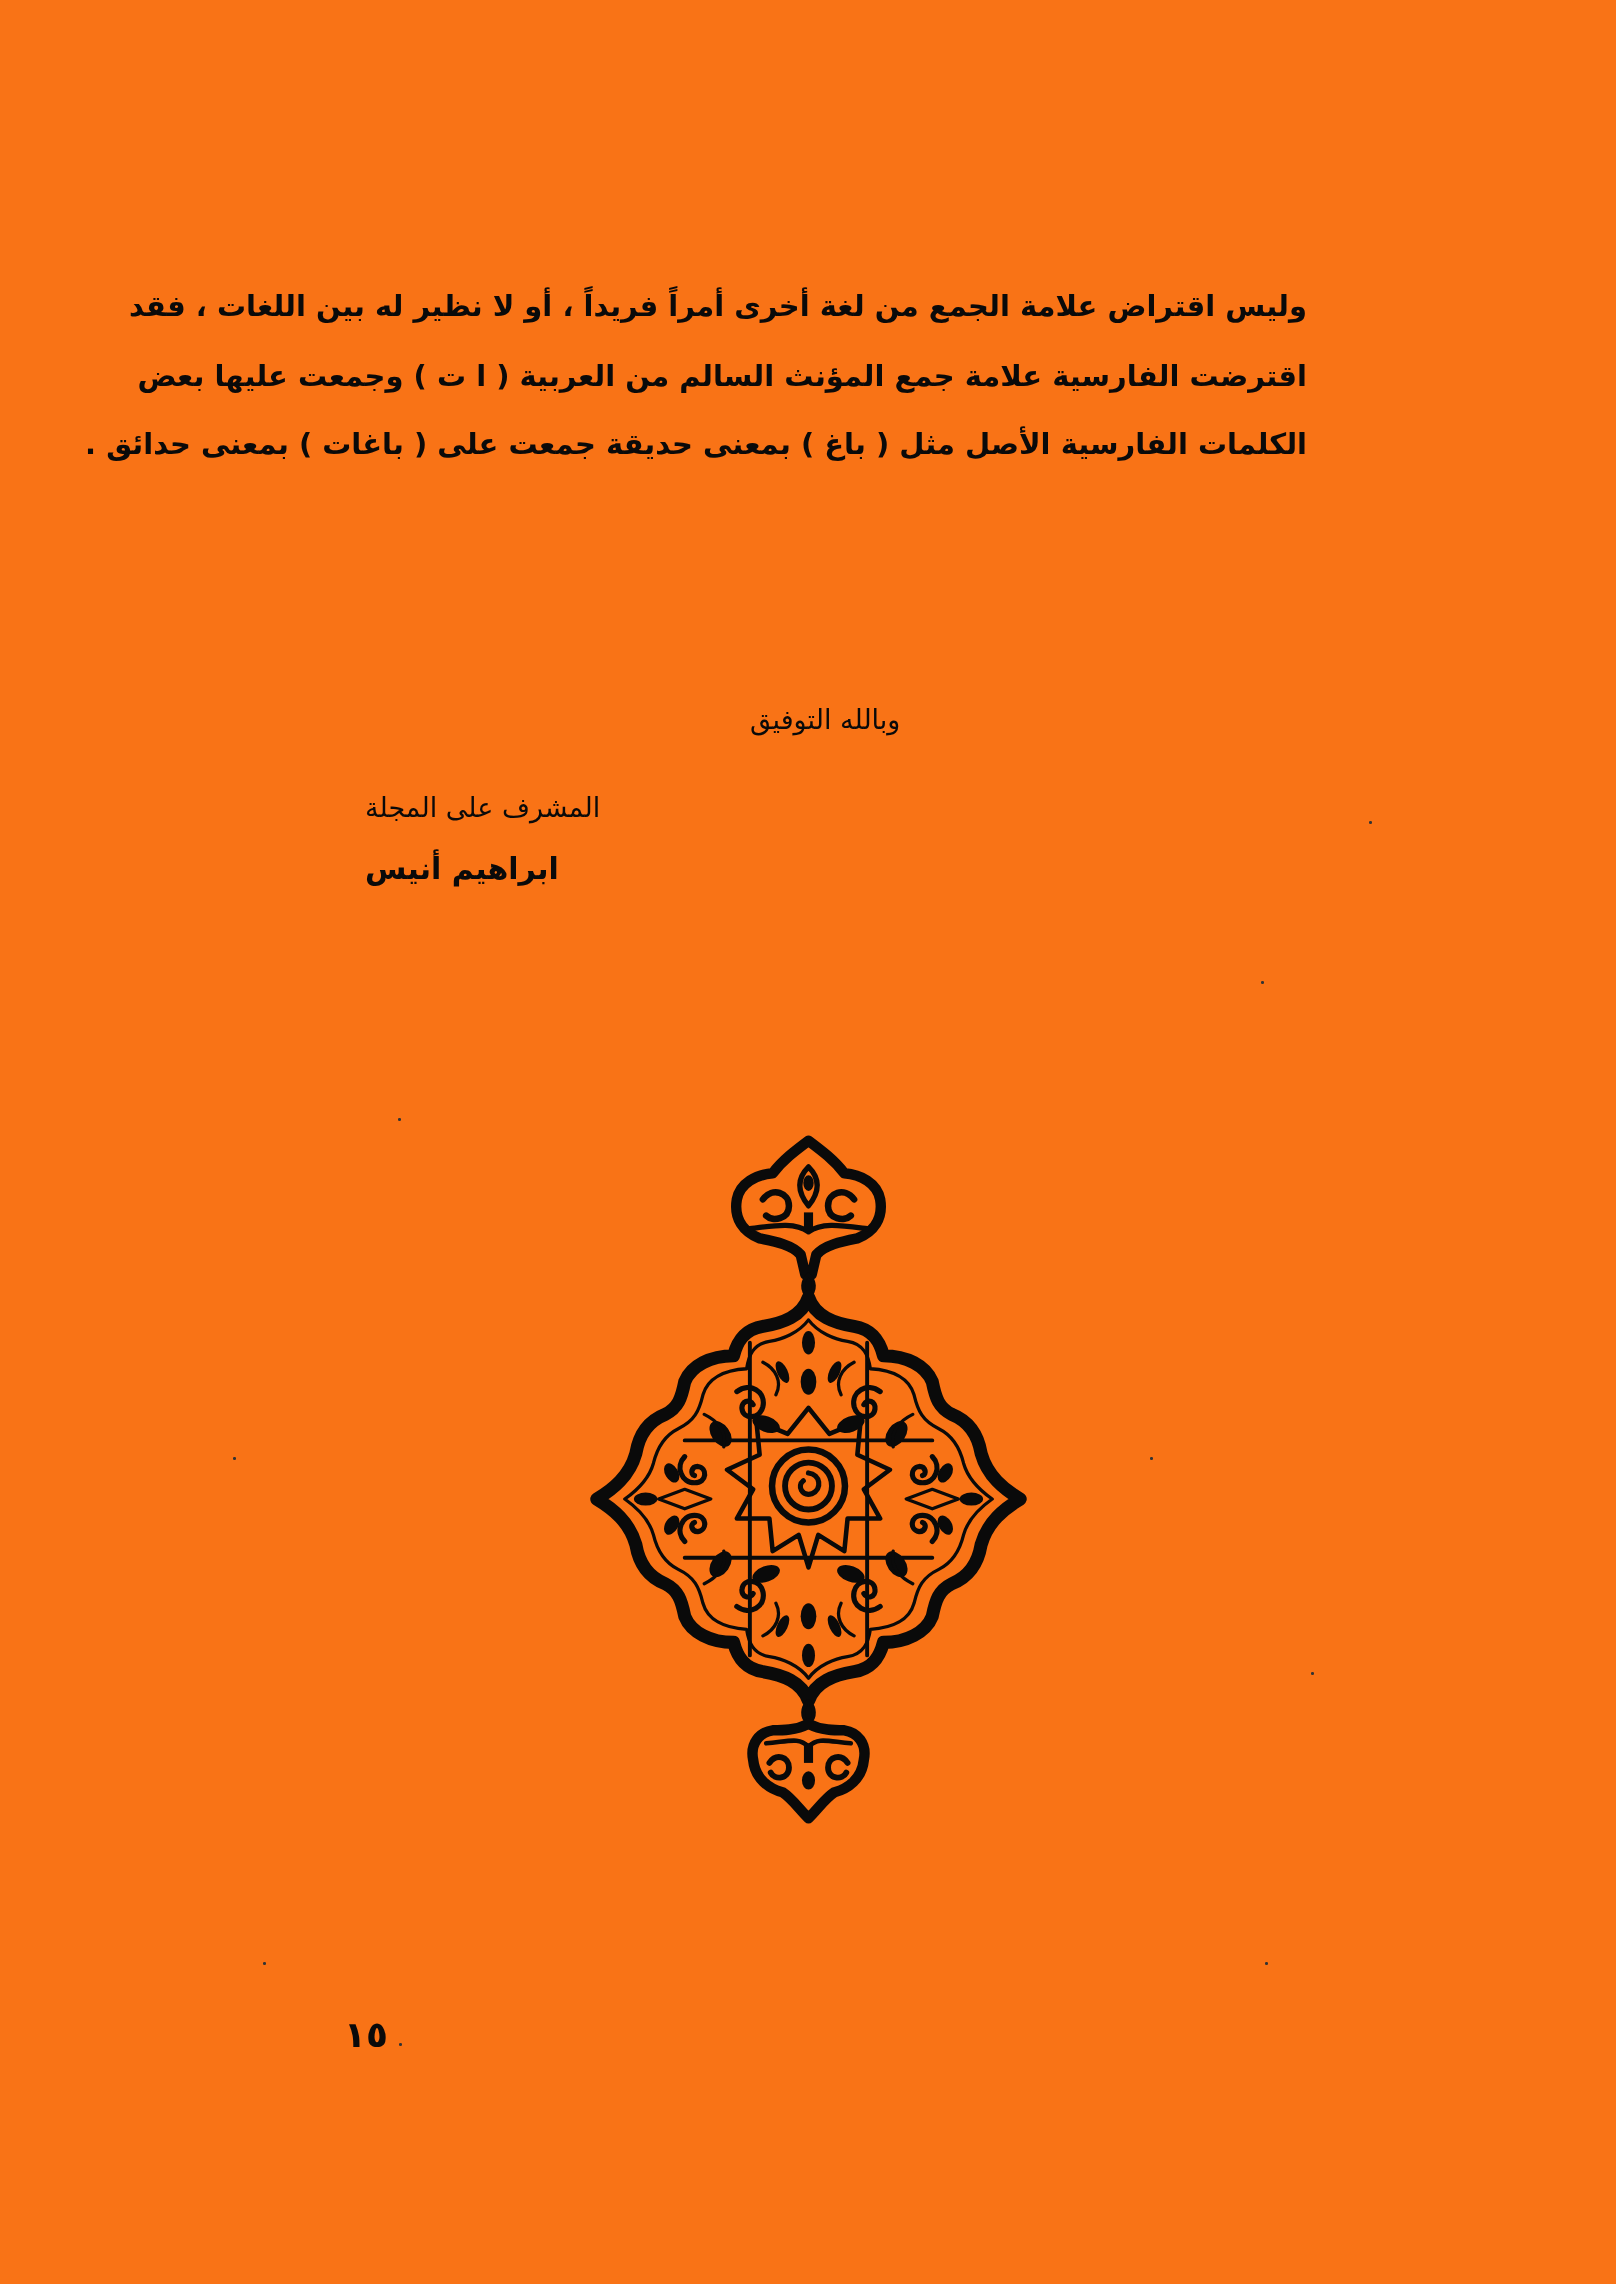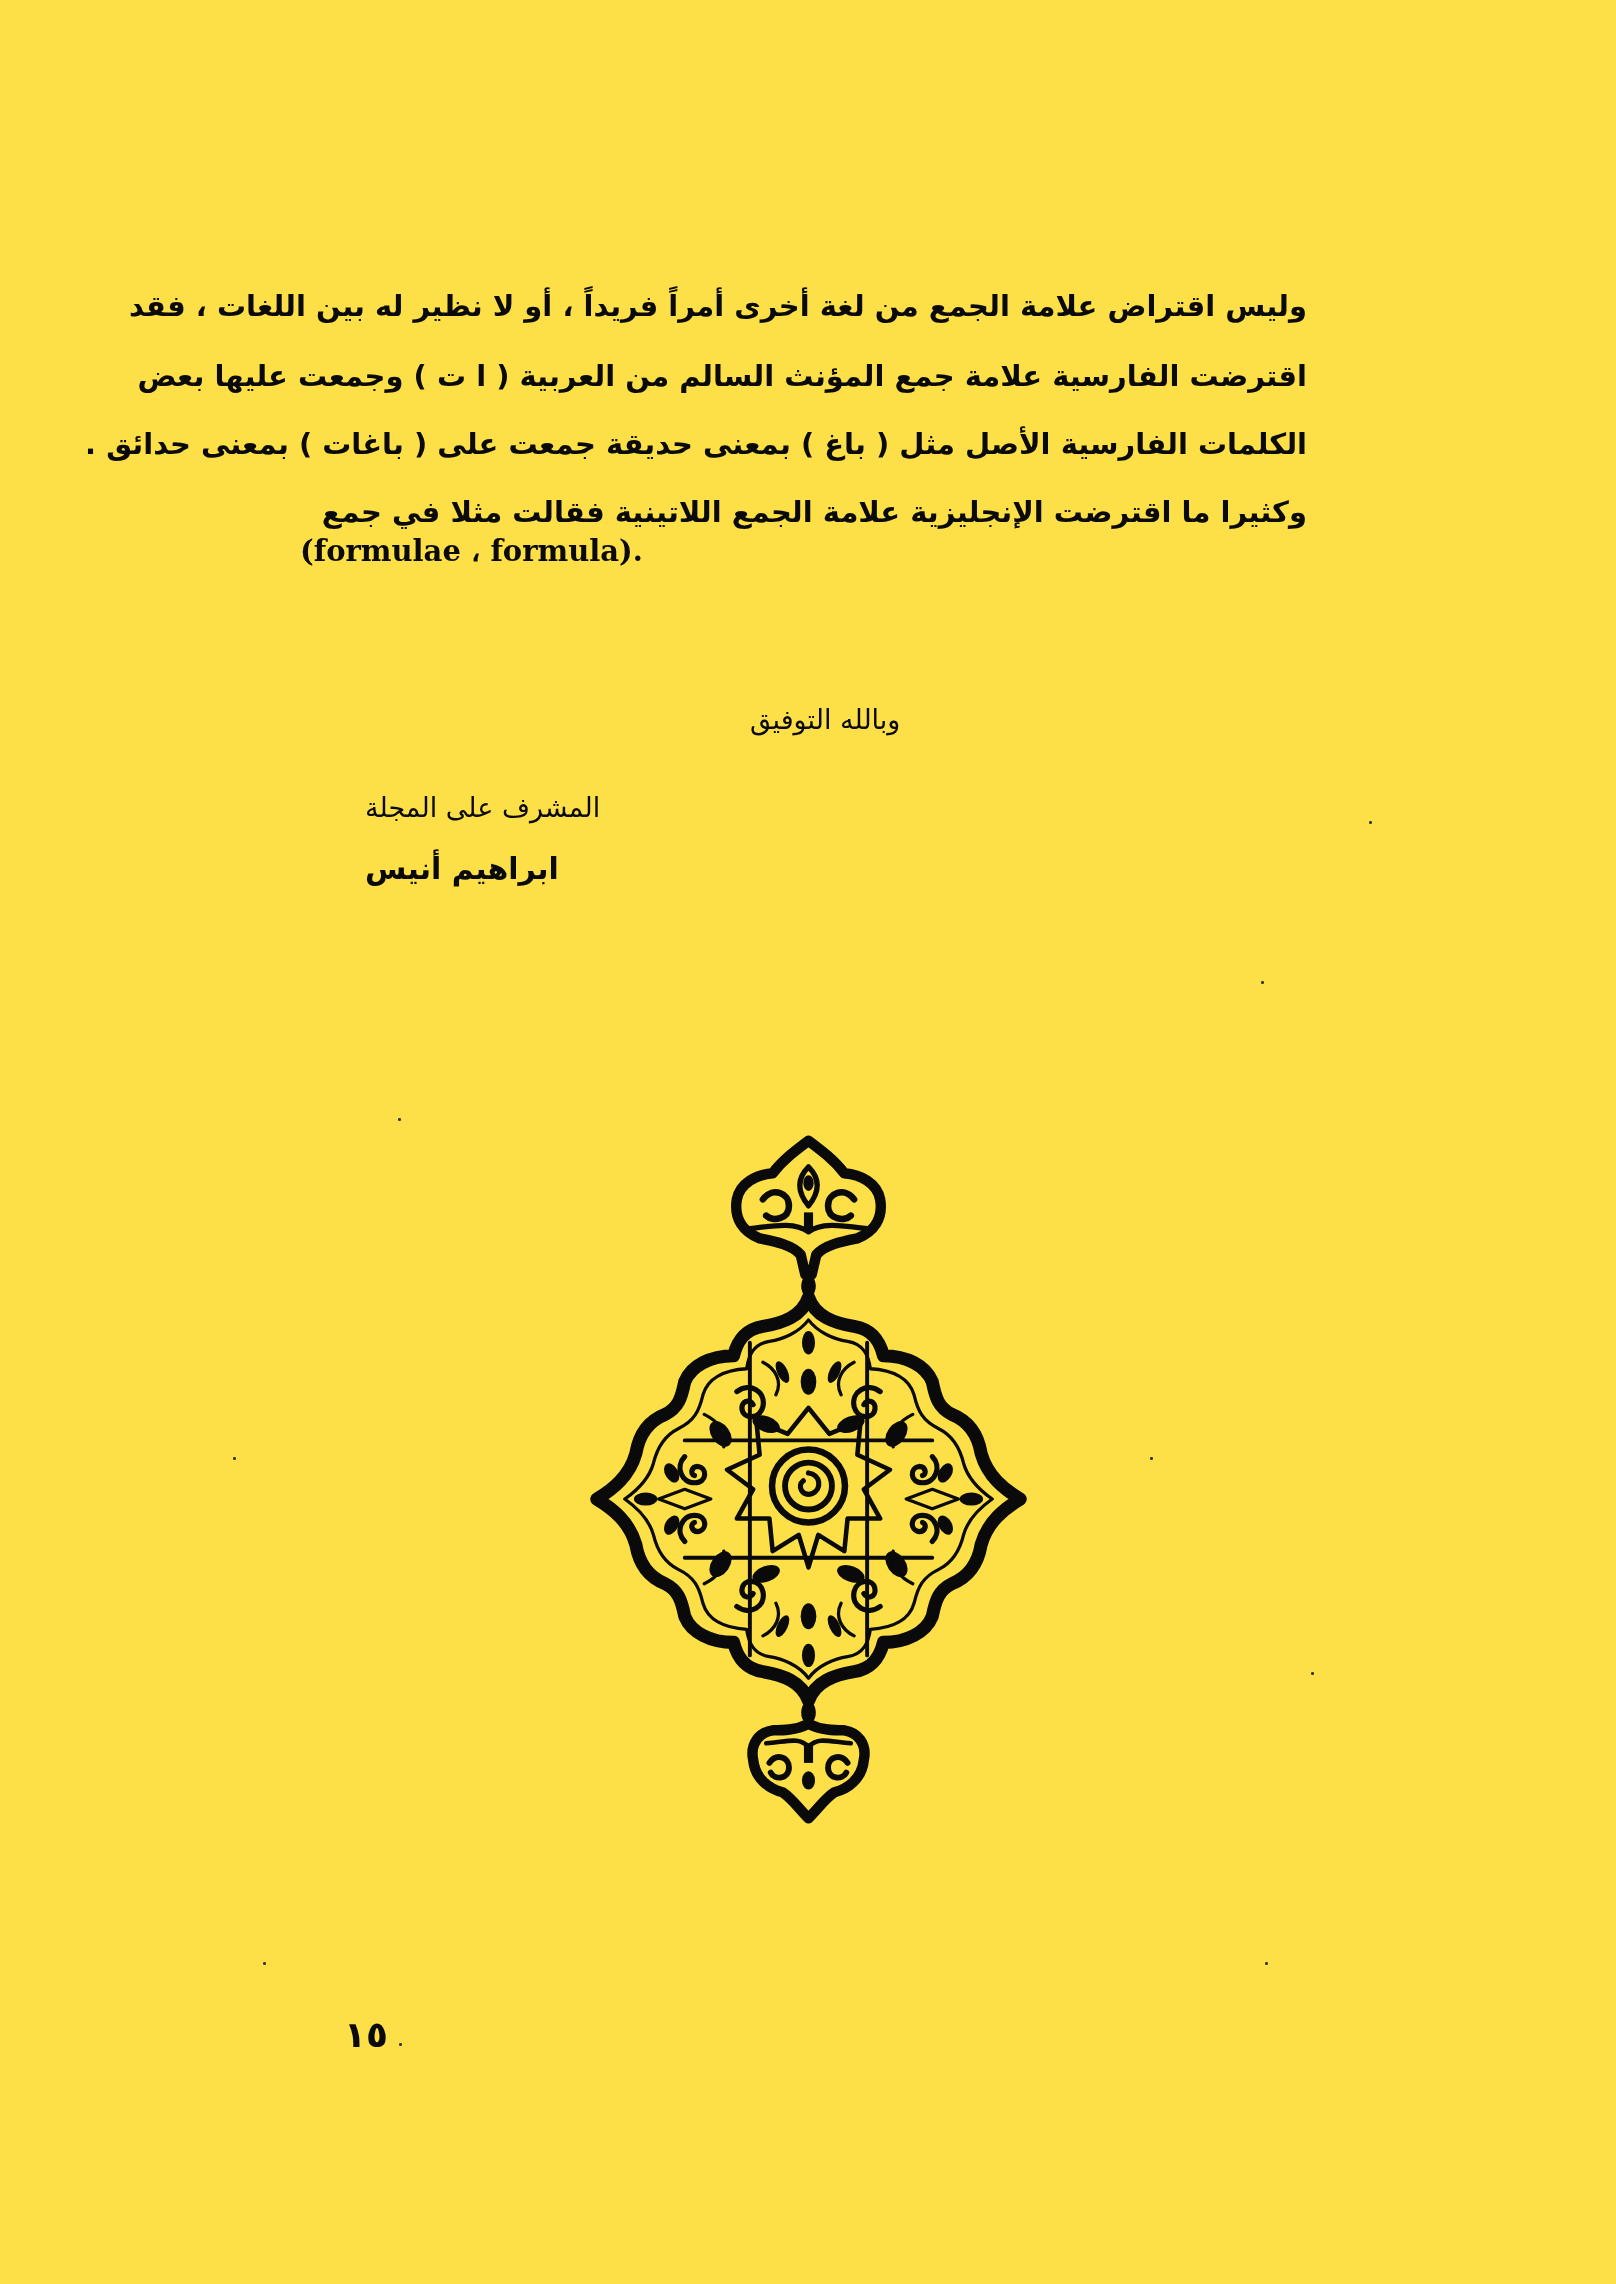--- a/index.html
+++ b/index.html
@@ -1,18 +1,18 @@
 <!DOCTYPE html>
 <html style="font-size:10.4px"><head>
 <meta charset="utf-8">
 <style>
   html, body { margin: 0; padding: 0; background: #ffffff; }
   body { width: 1617px; height: 2284px; position: relative; overflow: hidden;
          font-family: "DejaVu Serif", serif; color: #0a0a0a; }
-  .page { position: absolute; inset: 0; background: #fde047; }
+  .page { position: absolute; inset: 0; background: #f97316; }
   .body-text { position: absolute; left: 300px; width: 1007px; direction: rtl;
                font-family: "DejaVu Sans", sans-serif; font-weight: bold;
                font-size: 29px; line-height: 39px; white-space: nowrap;
                text-align: justify; text-align-last: justify; color: #0a0a0a; }
   .body-text .latin { font-family: "DejaVu Serif", serif; direction: ltr; unicode-bidi: embed; }
   .line-last { text-align-last: right; }
   .closing { position: absolute; direction: rtl; font-family: "DejaVu Sans", sans-serif;
              font-weight: normal; font-size: 27px; white-space: nowrap; color: #0a0a0a; }
   .sig-name { font-size: 30px; font-weight: bold; }
   .page-number { position: absolute; left: 344px; top: 2014px; font-family: "DejaVu Sans", sans-serif;
@@ -22,24 +22,20 @@
 </style>
 </head>
 <body>
 
 <div class="page">
 
   <div class="body-text" style="top:287px;">وليس اقتراض علامة الجمع من لغة أخرى أمراً فريداً ، أو لا نظير له بين اللغات ، فقد</div>
   <div class="body-text" style="top:425px;">الكلمات الفارسية الأصل مثل ( باغ ) بمعنى حديقة جمعت على ( باغات ) بمعنى حدائق .</div>
   <div class="body-text" style="top:357px;">اقترضت الفارسية علامة جمع المؤنث السالم من العربية ( ا ت ) وجمعت عليها بعض</div>
 
-  <div class="body-text" style="top:493px; text-align-last: auto;">
-    <span>وكثيرا ما اقترضت الإنجليزية علامة الجمع اللاتينية فقالت مثلا في جمع</span>
-    <span class="latin" style="float:left;">(formulae ، formula).</span>
-  </div>
 
 
   <div class="closing" style="left:750px; top:704px;">وبالله التوفيق</div>
 
   <div class="closing" style="left:365px; top:792px;">المشرف على المجلة</div>
   <div class="closing sig-name" style="left:365px; top:851px;">ابراهيم أنيس</div>
 
   <svg class="ornament" viewBox="0 0 680 1060" xmlns="http://www.w3.org/2000/svg">
     <g fill="none" stroke="#0a0a0a" stroke-linejoin="round" stroke-linecap="round">
 

